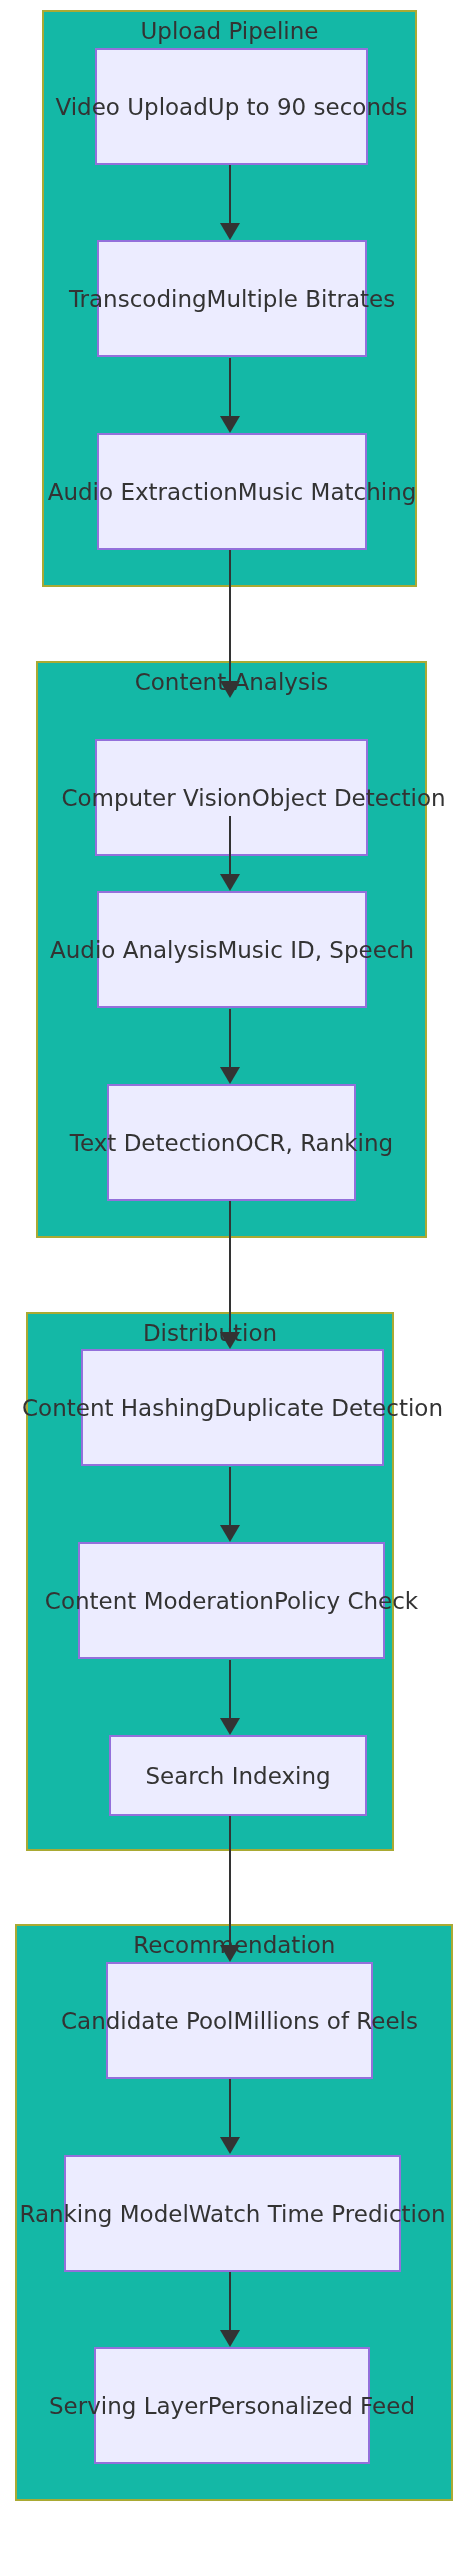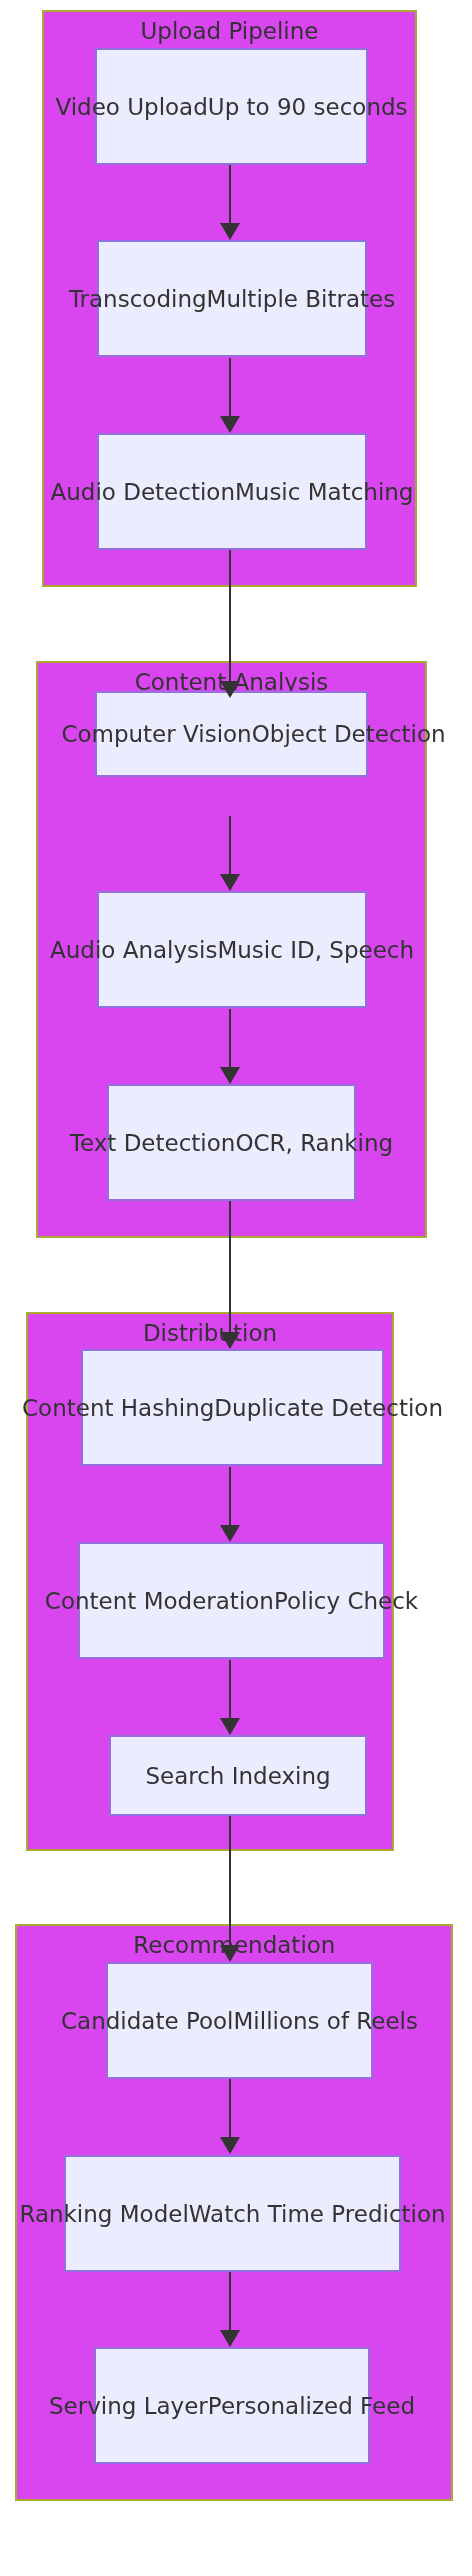--- a/index.html
+++ b/index.html
@@ -5,21 +5,21 @@
   html,body{margin:0;padding:0;background:#ffffff;}
   .canvas{
     position:relative;
     width:473px;height:2576px;
     background:#ffffff;
     font-family:"DejaVu Sans","Liberation Sans",sans-serif;
     overflow:hidden;
   }
   .cluster{
     position:absolute;
-    background:#d946ef;
+    background:#14b8a6;
     border:2.3px solid #aaaa33;
     box-sizing:border-box;
     z-index:1;
   }
   .cluster-title{
     position:absolute;
     top:6.1px;left:0;right:0;
     text-align:center;
     font-size:23px;
     color:#333333;
@@ -77,28 +77,28 @@
   </section>
   <div class="node" style="left:95px;top:48px;width:273px;height:117px;">
     <span>Video Upload</span>
     <span>Up to 90 seconds</span>
   </div>
   <div class="node" style="left:97px;top:240px;width:270px;height:117px;">
     <span>Transcoding</span>
     <span>Multiple Bitrates</span>
   </div>
   <div class="node" style="left:97px;top:433px;width:270px;height:117px;">
-    <span>Audio Detection</span>
+    <span>Audio Extraction</span>
     <span>Music Matching</span>
   </div>
 
   <section class="cluster" style="left:36px;top:661px;width:391px;height:577px;">
     <div class="cluster-title">Content Analysis</div>
   </section>
-  <div class="node" style="left:95px;top:691px;width:273px;height:86px;padding-left:44px;">
+  <div class="node" style="left:95px;top:739px;width:273px;height:117px;padding-left:44px;">
     <span>Computer Vision</span>
     <span>Object Detection</span>
   </div>
   <div class="node" style="left:97px;top:891px;width:270px;height:117px;">
     <span>Audio Analysis</span>
     <span>Music ID, Speech</span>
   </div>
   <div class="node" style="left:107px;top:1084px;width:249px;height:117px;">
     <span>Text Detection</span>
     <span>OCR, Ranking</span>

